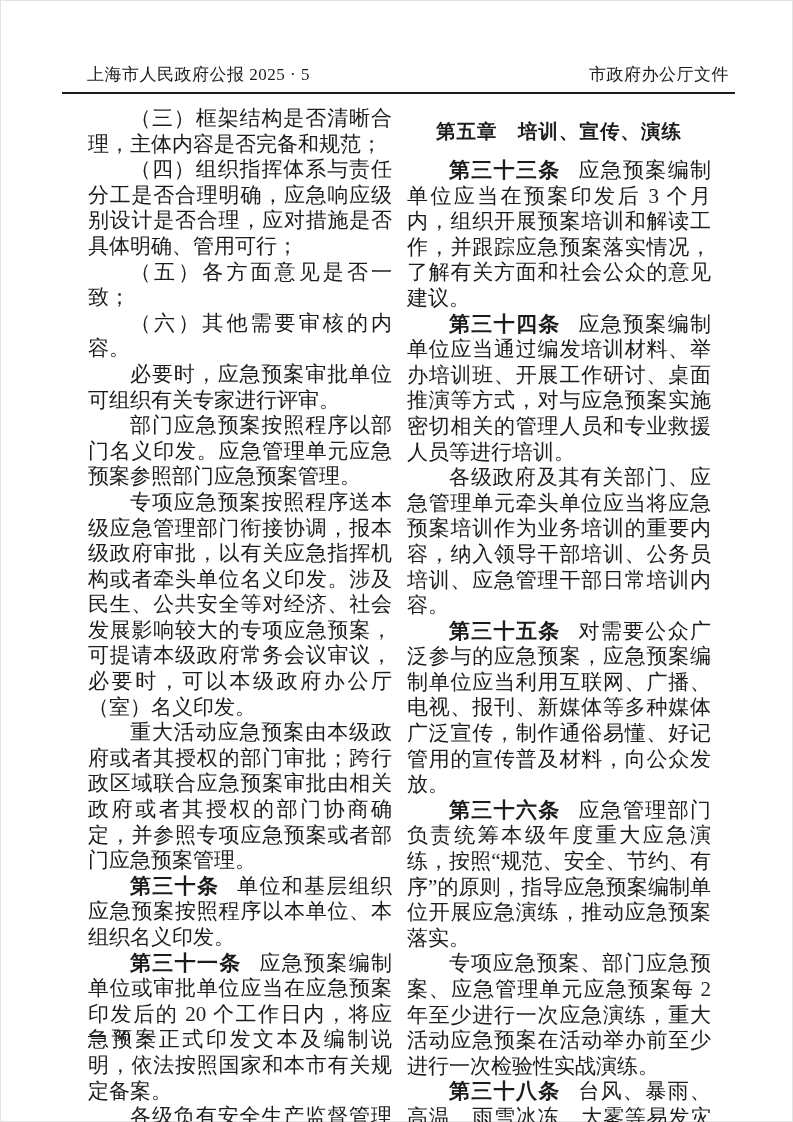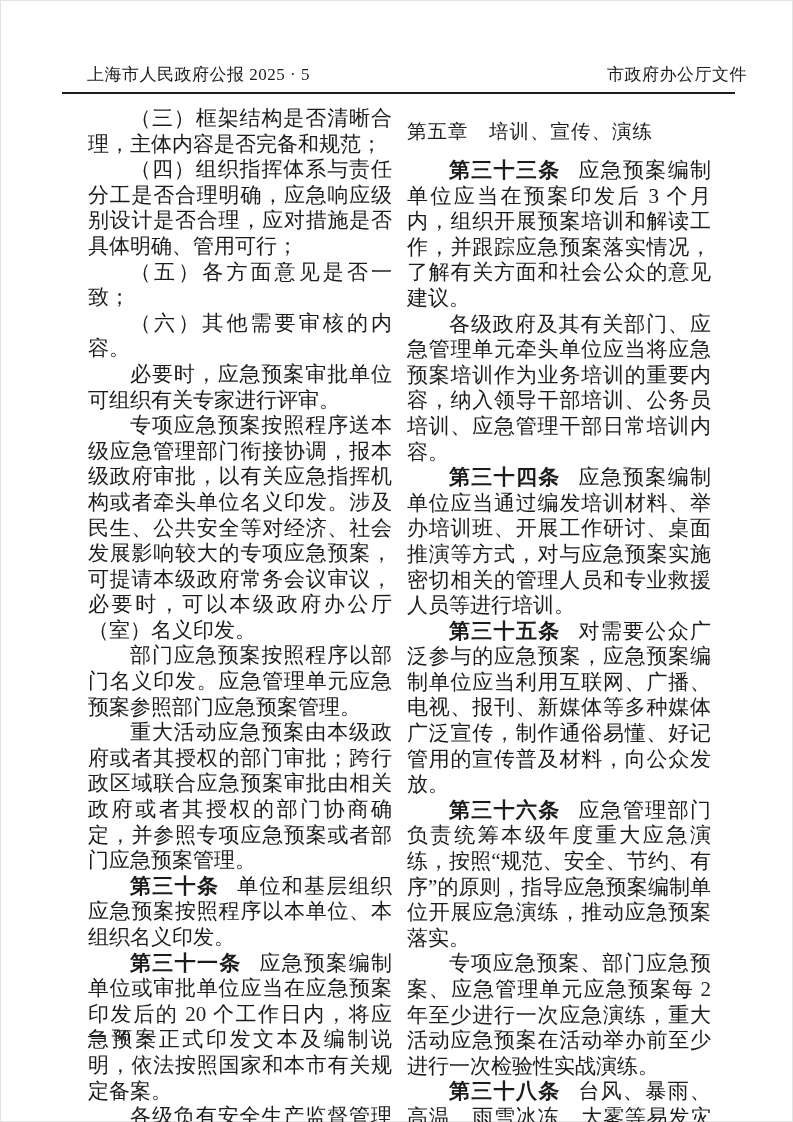--- a/index.html
+++ b/index.html
@@ -22,21 +22,21 @@
   .header-left {
     position: absolute;
     left: 87px;
     top: 63px;
     font-size: 17px;
     letter-spacing: 0.5px;
     white-space: nowrap;
   }
   .header-right {
     position: absolute;
-    right: 46px;
+    right: 64px;
     top: 63px;
     font-size: 17px;
     letter-spacing: 0.5px;
     white-space: nowrap;
   }
   .header-rule {
     position: absolute;
     left: 62px;
     top: 92px;
     width: 673px;
@@ -64,21 +64,22 @@
     text-indent: 2em;
     margin: 0;
   }
   .col p.cont { text-indent: 0; }
   .term {
     font-weight: bold;
     margin-right: 0.85em;
   }
   .chapter {
     font-size: 19.5px;
-    font-weight: normal;
+    font-weight: bold;
+    text-align: center;
     text-indent: 0;
     line-height: 26px;
     margin: 13px 0 13px;
     letter-spacing: 1px;
   }
   
   .footer {
     position: absolute;
     left: 88px;
     top: 1026px;
@@ -99,35 +100,35 @@
   <div class="header-rule"></div>
 
   <div class="columns">
 
     <div class="col">
       <p class="para">（三）框架结构是否清晰合理，主体内容是否完备和规范；</p>
       <p class="para">（四）组织指挥体系与责任分工是否合理明确，应急响应级别设计是否合理，应对措施是否具体明确、管用可行；</p>
       <p class="para">（五）各方面意见是否一致；</p>
       <p class="para">（六）其他需要审核的内容。</p>
       <p class="para">必要时，应急预案审批单位可组织有关专家进行评审。</p>
+      <p class="para">部门应急预案按照程序以部门名义印发。应急管理单元应急预案参照部门应急预案管理。</p>
       <p class="para">专项应急预案按照程序送本级应急管理部门衔接协调，报本级政府审批，以有关应急指挥机构或者牵头单位名义印发。涉及民生、公共安全等对经济、社会发展影响较大的专项应急预案，可提请本级政府常务会议审议，必要时，可以本级政府办公厅（室）名义印发。</p>
-      <p class="para">部门应急预案按照程序以部门名义印发。应急管理单元应急预案参照部门应急预案管理。</p>
       <p class="para">重大活动应急预案由本级政府或者其授权的部门审批；跨行政区域联合应急预案审批由相关政府或者其授权的部门协商确定，并参照专项应急预案或者部门应急预案管理。</p>
       <p class="para"><span class="term">第三十条</span><span>单位和基层组织应急预案按照程序以本单位、本组织名义印发。</span></p>
       <p class="para"><span class="term">第三十一条</span><span>应急预案编制单位或审批单位应当在应急预案印发后的 20 个工作日内，将应急预案正式印发文本及编制说明，依法按照国家和本市有关规定备案。</span></p>
       <p class="para">各级负有安全生产监督管理职责的部门按照“分类、分级、属地”原则，依法做好生产经营单位应急预案备案管理工作。</p>
       <p class="para"><span class="term">第三十二条</span><span>政府及其部门应急预案应当在正式印发后 20 个工作日内主动向社会公布。</span></p>
 
     </div>
 
     <div class="col">
       <p class="chapter">第五章　培训、宣传、演练</p>
       <p class="para"><span class="term">第三十三条</span><span>应急预案编制单位应当在预案印发后 3 个月内，组织开展预案培训和解读工作，并跟踪应急预案落实情况，了解有关方面和社会公众的意见建议。</span></p>
+      <p class="para"><span class="term">第三十四条</span><span>应急预案编制单位应当通过编发培训材料、举办培训班、开展工作研讨、桌面推演等方式，对与应急预案实施密切相关的管理人员和专业救援人员等进行培训。</span></p>
       <p class="para">各级政府及其有关部门、应急管理单元牵头单位应当将应急预案培训作为业务培训的重要内容，纳入领导干部培训、公务员培训、应急管理干部日常培训内容。</p>
-      <p class="para"><span class="term">第三十四条</span><span>应急预案编制单位应当通过编发培训材料、举办培训班、开展工作研讨、桌面推演等方式，对与应急预案实施密切相关的管理人员和专业救援人员等进行培训。</span></p>
       <p class="para"><span class="term">第三十五条</span><span>对需要公众广泛参与的应急预案，应急预案编制单位应当利用互联网、广播、电视、报刊、新媒体等多种媒体广泛宣传，制作通俗易懂、好记管用的宣传普及材料，向公众发放。</span></p>
       <p class="para"><span class="term">第三十六条</span><span>应急管理部门负责统筹本级年度重大应急演练，按照“规范、安全、节约、有序”的原则，指导应急预案编制单位开展应急演练，推动应急预案落实。</span></p>
       <p class="para">专项应急预案、部门应急预案、应急管理单元应急预案每 2 年至少进行一次应急演练，重大活动应急预案在活动举办前至少进行一次检验性实战演练。</p>
       <p class="para"><span class="term">第三十八条</span><span>台风、暴雨、高温、雨雪冰冻、大雾等易发灾害性天气应对主管部门，关键基础设施和城市供水、供电、供气、供油等生命</span></p>
     </div>
 
   </div>
 
   <div class="footer">
     <span class="dash">—</span>

